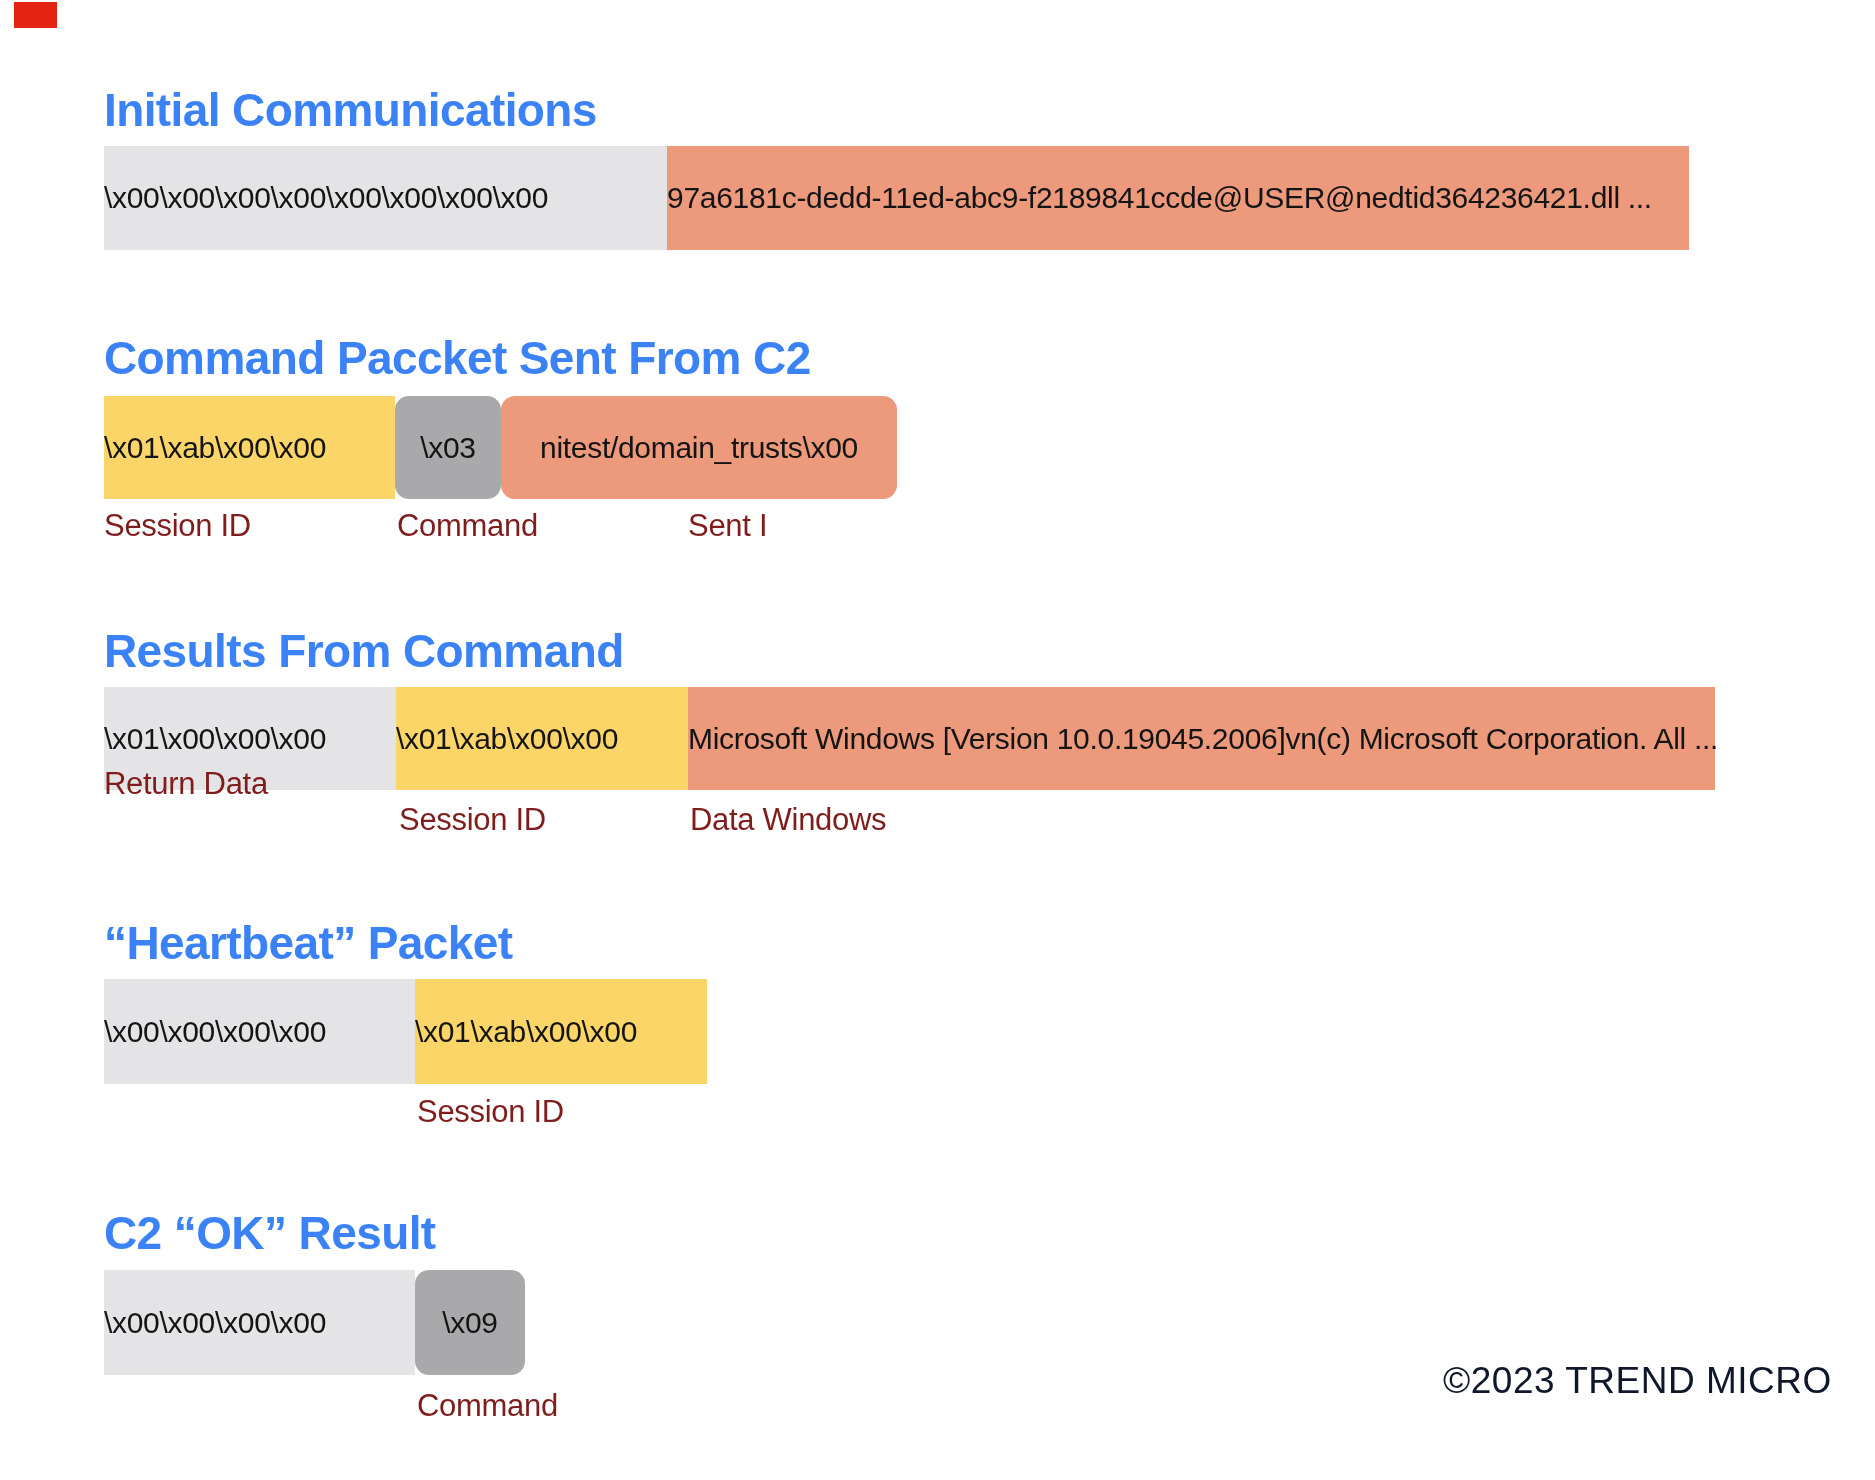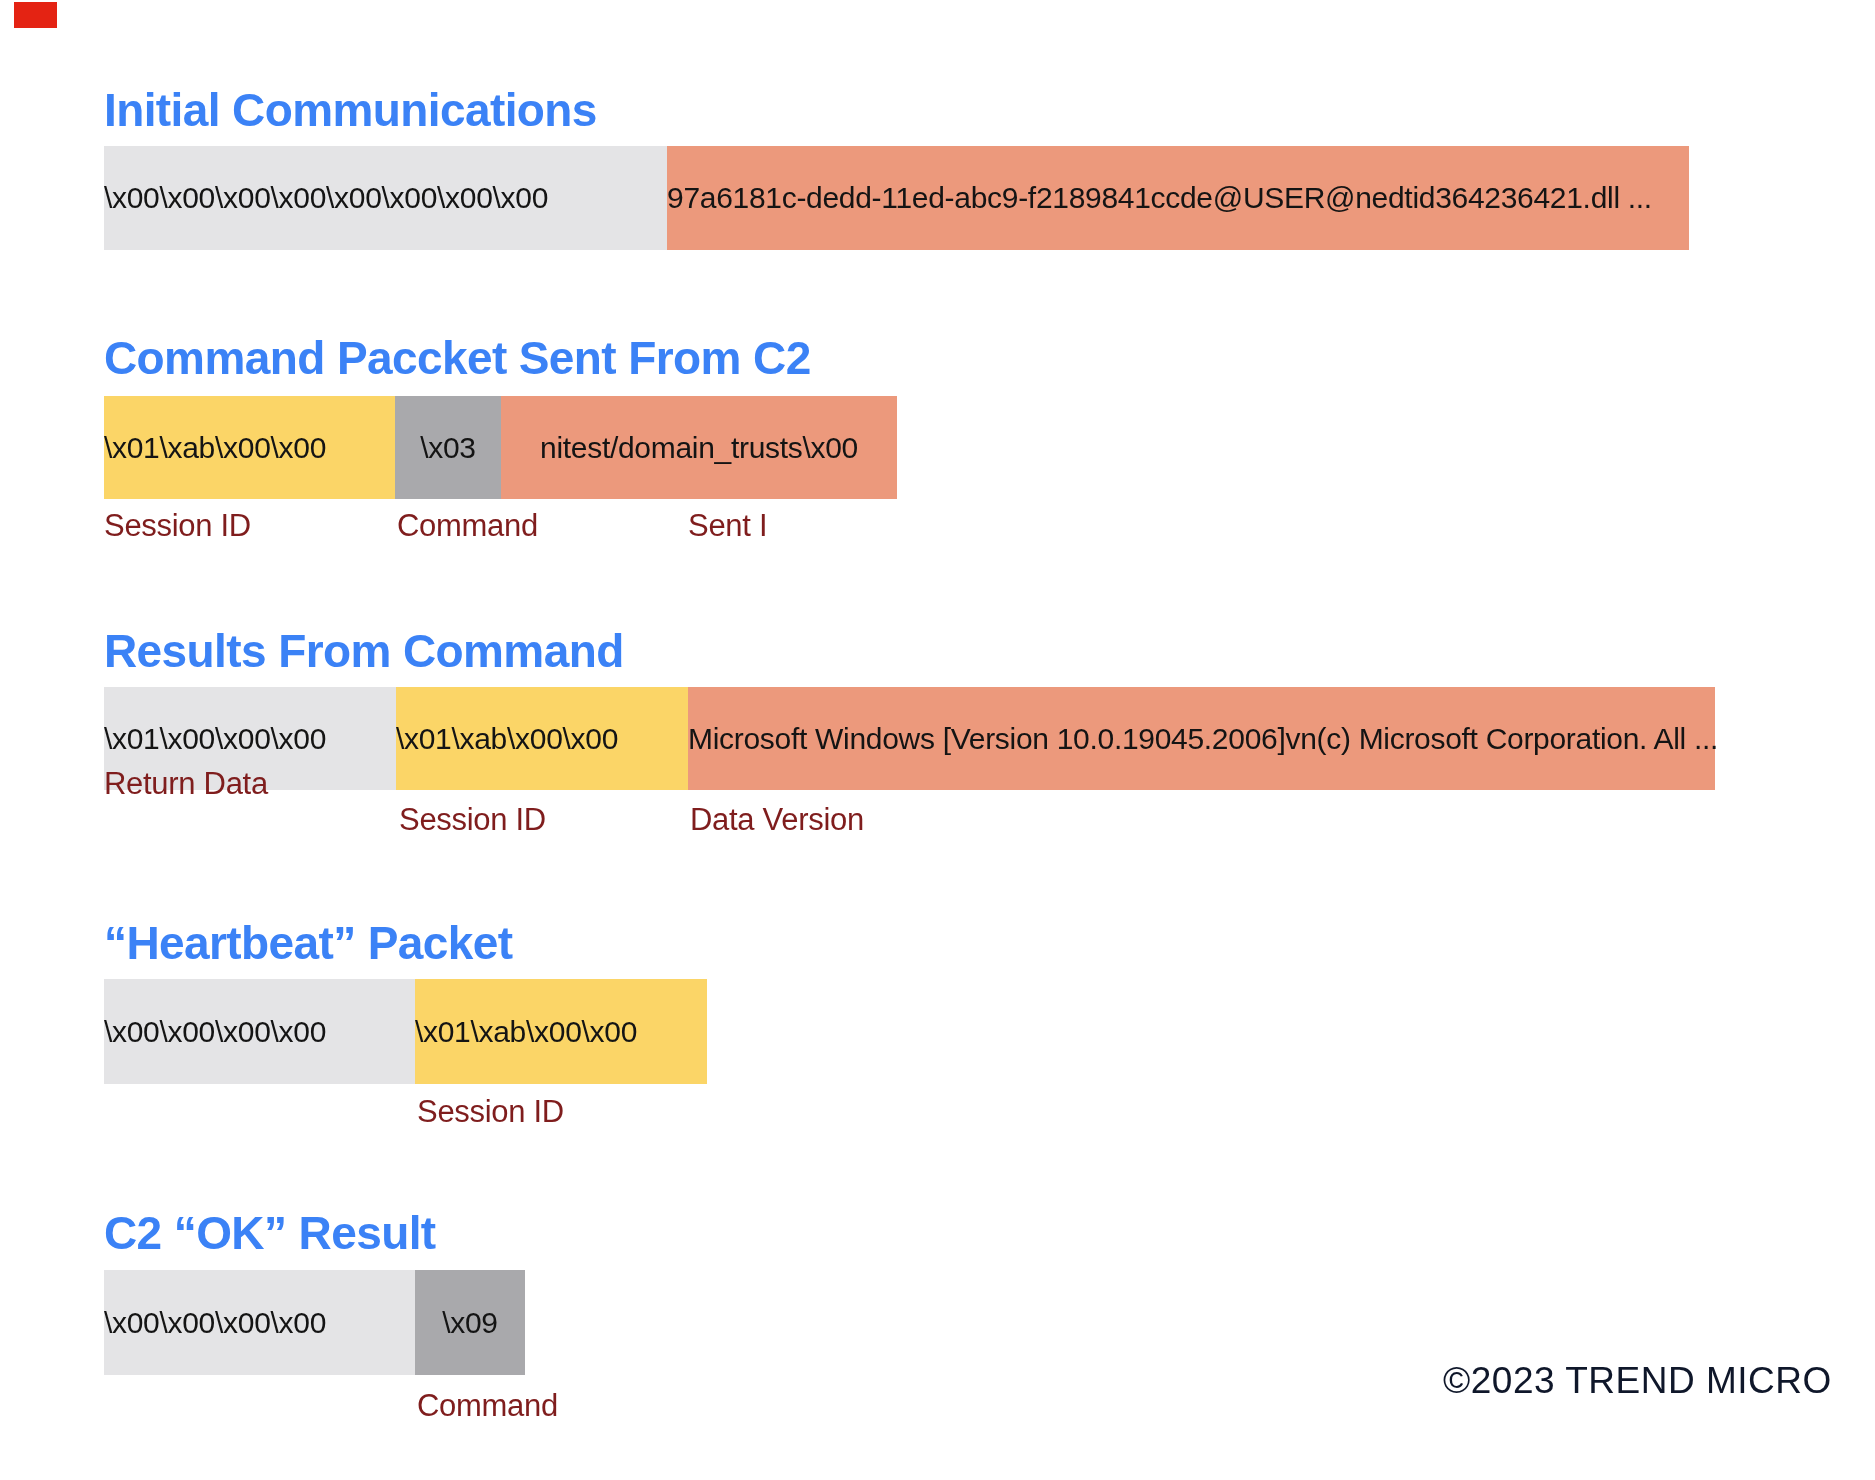--- a/index.html
+++ b/index.html
@@ -9,21 +9,21 @@
   }
   .red-mark{position:absolute;left:14px;top:2px;width:43px;height:26px;}
   .sec-title{
     position:absolute;font-size:46px;font-weight:bold;letter-spacing:-0.6px;
     line-height:1;color:#3b82f6;white-space:nowrap;
   }
   .box{
     position:absolute;box-sizing:border-box;display:flex;align-items:center;
     font-size:30px;color:#141414;white-space:nowrap;letter-spacing:-0.3px;
   }
-  .box.ctr{justify-content:center;padding-left:0;}
+  .box.ctr{justify-content:center;padding-left:0;border-radius:14px;}
   .col-label{
     position:absolute;font-size:31px;line-height:1;color:#7f1d1d;white-space:nowrap;letter-spacing:-0.3px;
   }
   .watermark{
     position:absolute;left:1443px;top:1362px;font-size:37px;line-height:1;
     letter-spacing:0.5px;white-space:nowrap;
   }
 </style>
 </head>
 <body>
@@ -43,21 +43,21 @@
   <div class="col-label" style="left:104px;top:510px">Session ID</div>
   <div class="col-label" style="left:397px;top:510px">Command</div>
   <div class="col-label" style="left:688px;top:510px">Sent I</div>
 
   <div class="sec-title" style="left:104px;top:628px">Results From Command</div>
   <div class="box" style="left: 104px; top: 687px; width: 292px; height: 103px; background-color: rgb(228, 228, 230);">\x01\x00\x00\x00</div>
   <div class="box" style="left: 396px; top: 687px; width: 292px; height: 103px; background-color: rgb(251, 213, 103);">\x01\xab\x00\x00</div>
   <div class="box" style="left: 688px; top: 687px; width: 1027px; height: 103px; background-color: rgb(236, 153, 124);">Microsoft Windows [Version 10.0.19045.2006]vn(c) Microsoft Corporation. All ...</div>
   <div class="col-label" style="left:104px;top:768px">Return Data</div>
   <div class="col-label" style="left:399px;top:804px">Session ID</div>
-  <div class="col-label" style="left:690px;top:804px">Data Version</div>
+  <div class="col-label" style="left:690px;top:804px">Data Windows</div>
 
   <div class="sec-title" style="left:104px;top:920px">“Heartbeat” Packet</div>
   <div class="box" style="left: 104px; top: 979px; width: 311px; height: 105px; background-color: rgb(228, 228, 230);">\x00\x00\x00\x00</div>
   <div class="box" style="left: 415px; top: 979px; width: 292px; height: 105px; background-color: rgb(251, 213, 103);">\x01\xab\x00\x00</div>
   <div class="col-label" style="left:417px;top:1096px">Session ID</div>
 
   <div class="sec-title" style="left:104px;top:1210px">C2 “OK” Result</div>
   <div class="box" style="left: 104px; top: 1270px; width: 311px; height: 105px; background-color: rgb(228, 228, 230);">\x00\x00\x00\x00</div>
   <div class="box ctr" style="left: 415px; top: 1270px; width: 110px; height: 105px; background-color: rgb(169, 169, 172);">\x09</div>
   <div class="col-label" style="left:417px;top:1390px">Command</div>

